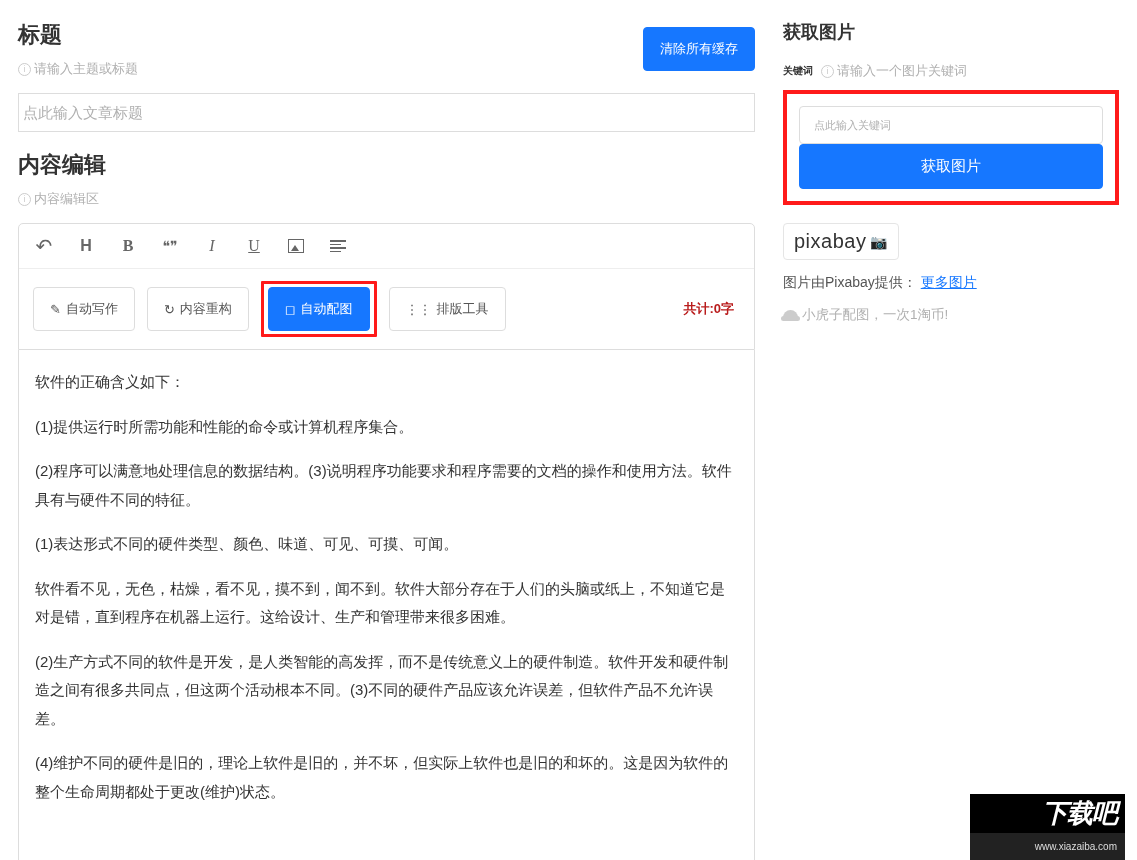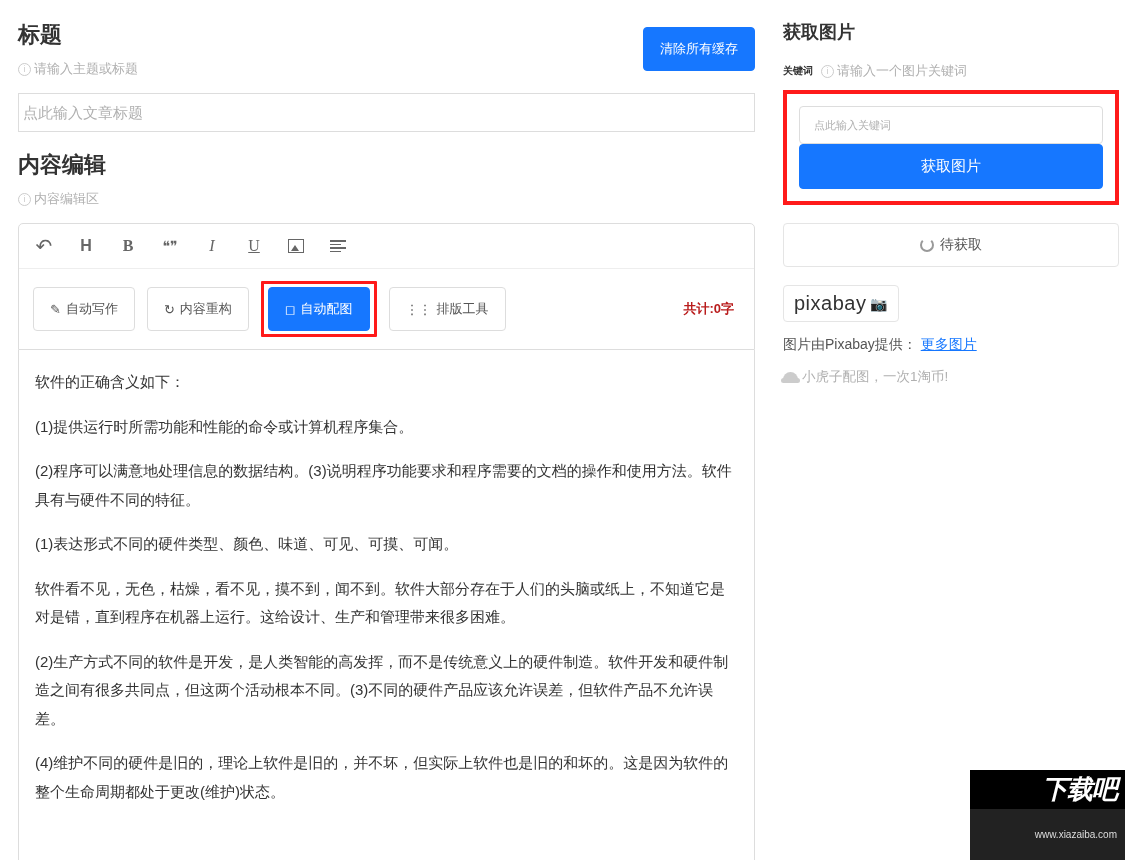--- a/index.html
+++ b/index.html
@@ -58,21 +58,21 @@
     .camera-icon { font-size: 14px; }
     .provider-line { margin-top: 14px; font-size: 14px; color: #555; }
     .provider-link { color: #1677ff; text-decoration: underline; cursor: pointer; }
     .tip-line { margin-top: 14px; font-size: 13.5px; color: #b0b0b0; display: flex; align-items: center; gap: 4px; }
     .cloud-icon { width: 15px; height: 11px; background: #ccc; border-radius: 50% 50% 0 0 / 70% 70% 0 0; position: relative; }
     .cloud-icon::after { content: ""; position: absolute; bottom: 0; left: -2px; right: -2px; height: 5px; background: #ccc; border-radius: 4px; }
     
     
     .watermark { position: absolute; right: 12px; bottom: 0; width: 155px; }
     .wm-top { background: #000; color: #fff; font-weight: bold; font-style: italic; font-size: 26px; padding: 2px 8px; text-align: right; letter-spacing: -1px; }
-    .wm-bot { background: #222; color: #ddd; font-size: 10px; text-align: right; padding: 20px 8px; }
+    .wm-bot { background: #222; color: #ddd; font-size: 10px; text-align: right; padding: 8px 8px; }
     
     
     .icon-img-svg { width: 16px; height: 14px; border: 1.5px solid #666; position: relative; display: inline-block; }
     .icon-img-svg::after { content: ""; position: absolute; left: 2px; bottom: 1px; width: 0; height: 0; border-left: 4px solid transparent; border-right: 4px solid transparent; border-bottom: 6px solid #666; }
     .icon-align { display: inline-flex; flex-direction: column; gap: 2px; width: 16px; }
     .icon-align span { display: block; height: 1.5px; background: #666; }
     .icon-align span:nth-child(2) { width: 70%; }
     .icon-align span:nth-child(4) { width: 70%; }
   </style>
 </head>
@@ -173,24 +173,20 @@
       </span>
     </div>
 
     <div class="side-highlight-box">
       <input type="text" class="side-input" placeholder="点此输入关键词" style="">
       <button class="btn btn-primary-lg">
         <span>获取图片</span>
       </button>
     </div>
 
-    <div class="pending-box">
-      <span class="spinner"></span>
-      <span>待获取</span>
-    </div>
 
     <div class="pixabay-logo">
       <span>pixabay</span>
       <span class="camera-icon">📷</span>
     </div>
 
     <div class="provider-line">
       <span>图片由Pixabay提供：</span>
       <a class="provider-link">更多图片</a>
     </div>

